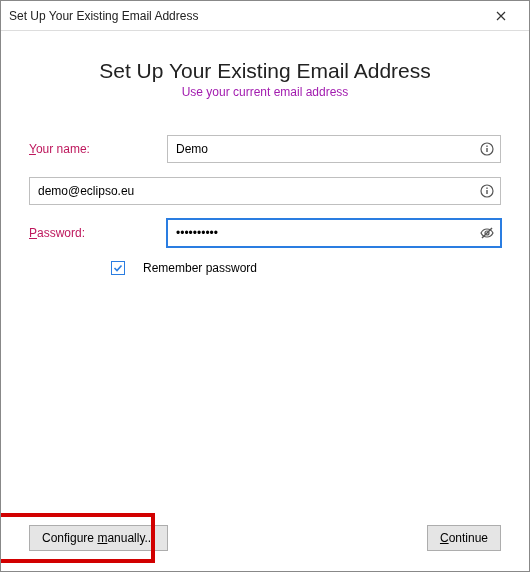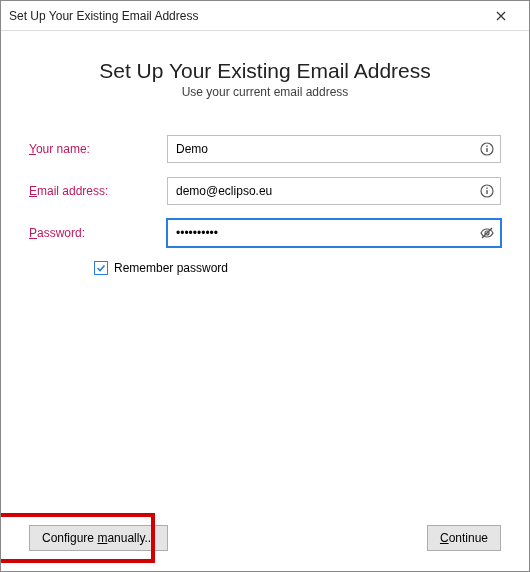--- a/index.html
+++ b/index.html
@@ -38,21 +38,21 @@
   .heading {
     text-align: center;
     font-size: 21px;
     font-weight: 400;
     color: #222;
     margin: 4px 0 2px 0;
   }
   .subheading {
     text-align: center;
     font-size: 12px;
-    color: #404040;
+    color: #a21caf;
     margin-bottom: 36px;
   }
   .row {
     display: flex;
     align-items: center;
     margin-bottom: 14px;
   }
   .row .lab {
     width: 138px;
     color: #be185d;
@@ -80,24 +80,24 @@
     top: 50%;
     transform: translateY(-50%);
     width: 16px;
     height: 16px;
     color: #555;
     display: flex;
     align-items: center;
     justify-content: center;
   }
   .checkbox-row {
-    margin-left: 65px;
+    margin-left: 82px;
     display: flex;
     align-items: flex-start;
-    gap: 6px;
+    gap: 18px;
     margin-top: 6px;
   }
   .chk {
     width: 14px;
     height: 14px;
     border: 1px solid #2A7DE1;
     display: flex;
     align-items: center;
     justify-content: center;
     background: #fff;
@@ -154,21 +154,20 @@
         <svg width="14" height="14" viewBox="0 0 14 14">
             <circle cx="7" cy="7" r="6" fill="none" stroke="#555" stroke-width="1.2"></circle>
             <rect x="6.3" y="6" width="1.4" height="4" fill="#555"></rect>
             <rect x="6.3" y="3.5" width="1.4" height="1.4" fill="#555"></rect>
           </svg>
       </span>
     </div>
   </div>
 
   <div class="row">
-    <div class="lab"><span class="underline-letter">E</span>mail address:</div>
     <div class="field">
       <input class="text-input" type="text" value="demo@eclipso.eu" style="">
       <span class="right-icon">
         <svg width="14" height="14" viewBox="0 0 14 14">
             <circle cx="7" cy="7" r="6" fill="none" stroke="#555" stroke-width="1.2"></circle>
             <rect x="6.3" y="6" width="1.4" height="4" fill="#555"></rect>
             <rect x="6.3" y="3.5" width="1.4" height="1.4" fill="#555"></rect>
           </svg>
       </span>
     </div>

